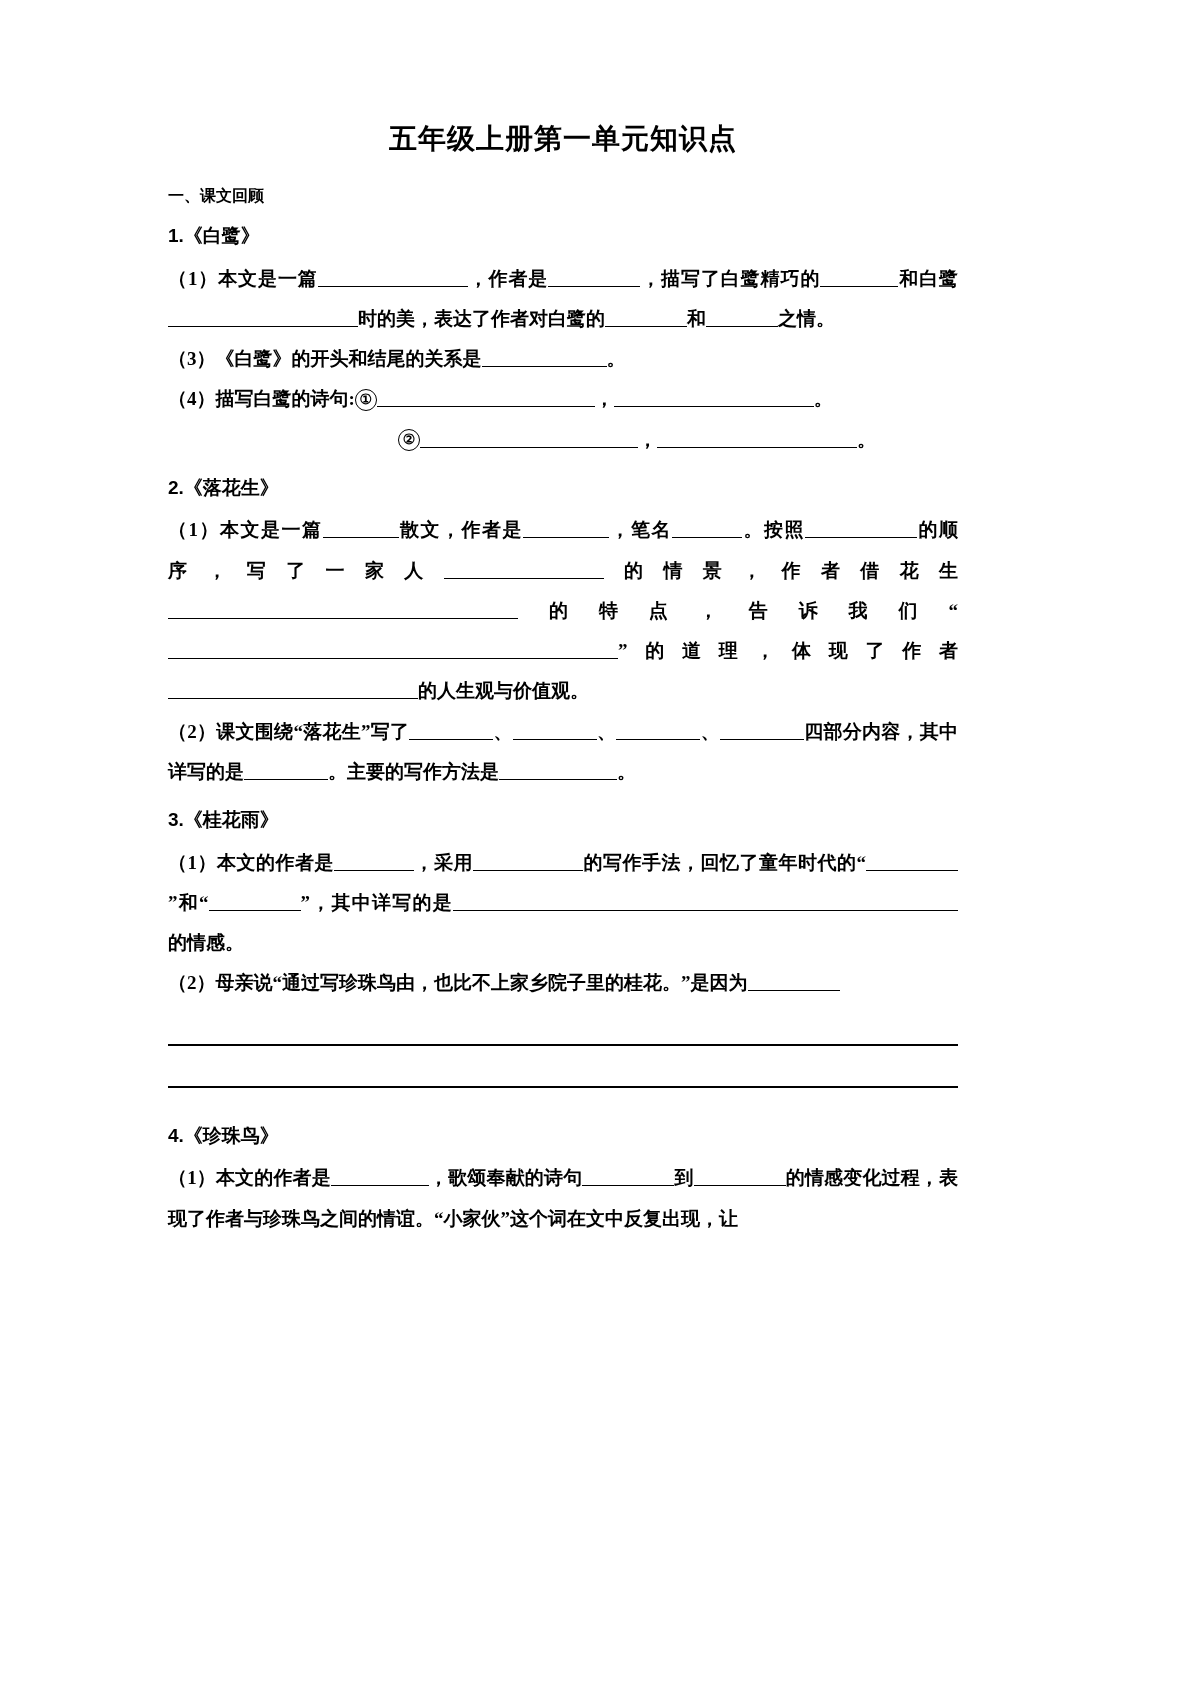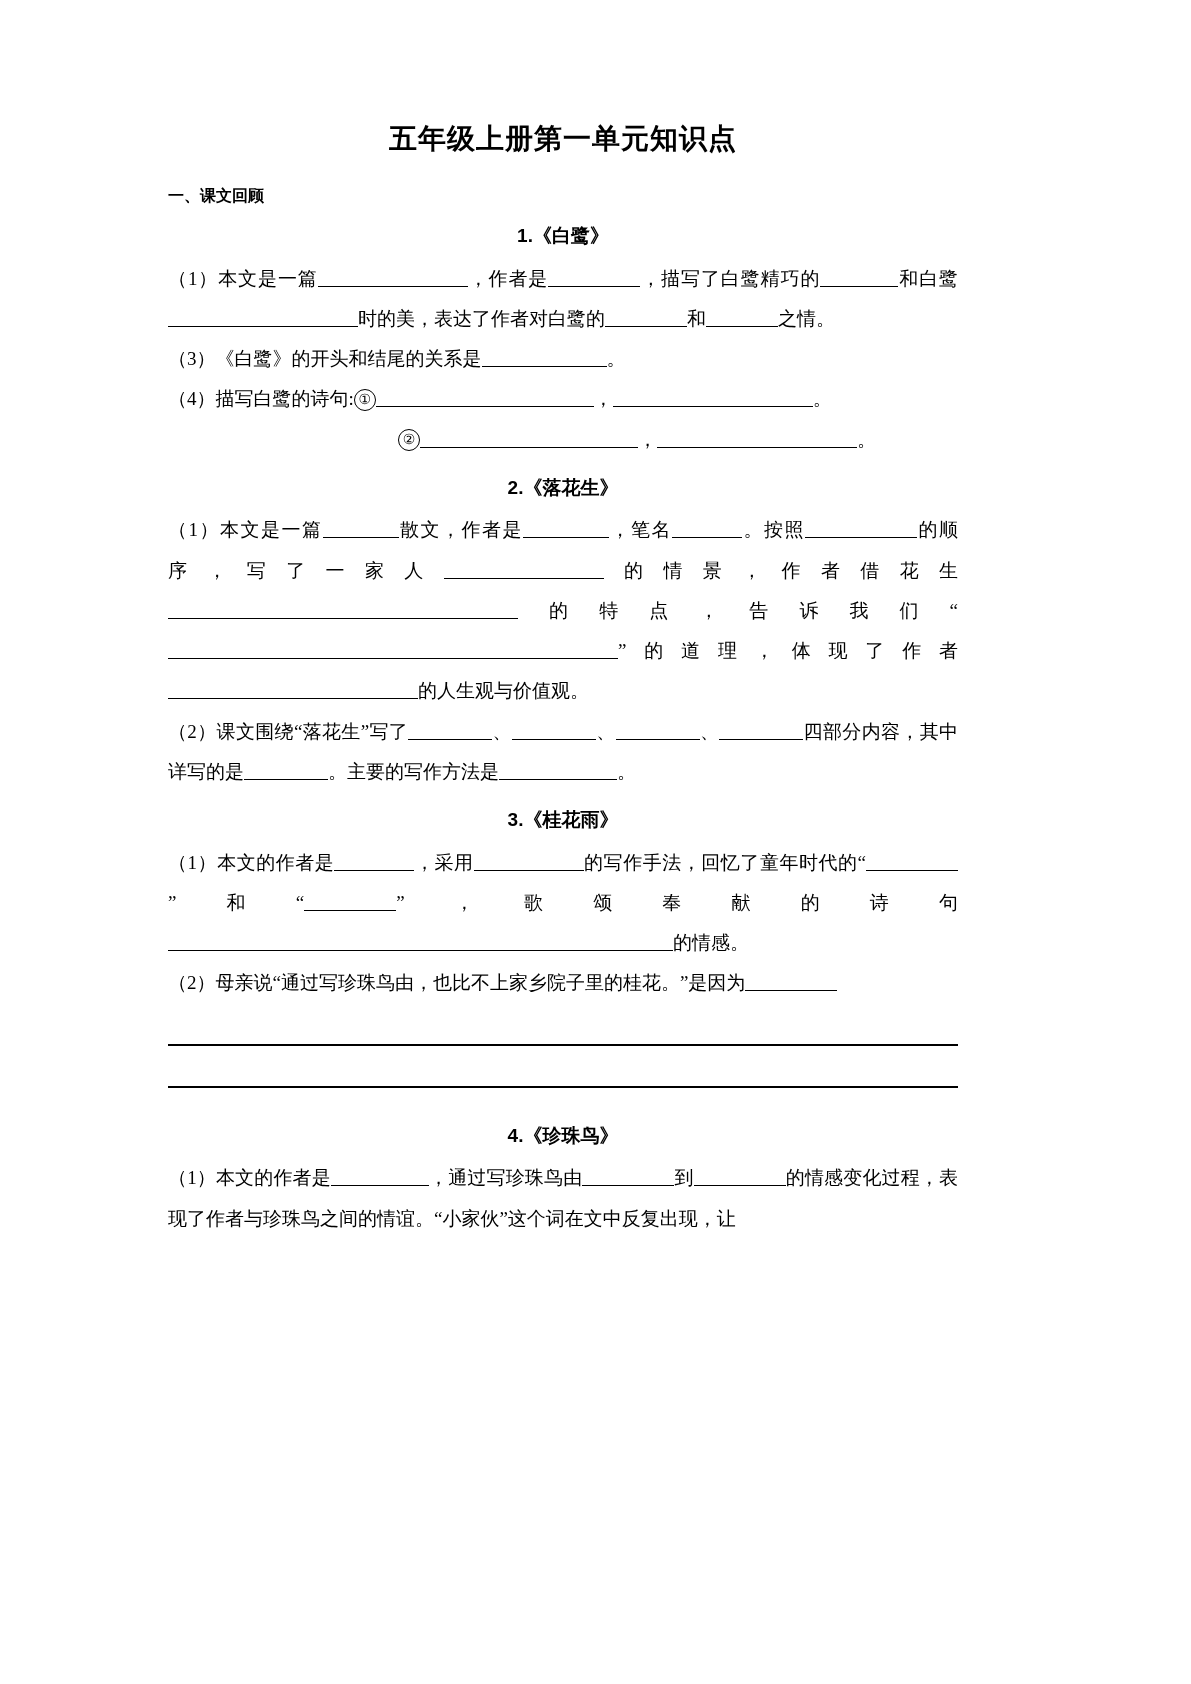--- a/index.html
+++ b/index.html
@@ -42,28 +42,28 @@
     font-family: "Liberation Sans", "DejaVu Sans", sans-serif;
     margin: 0 0 12px 0;
     line-height: 1.5;
   }
   .lesson-head {
     font-size: 19px;
     font-weight: bold;
     font-family: "Liberation Sans", "DejaVu Sans", sans-serif;
     margin: 14px 0 8px 0;
     line-height: 1.5;
-    text-align: center;
   }
   .q {
     font-size: 19px;
     line-height: 2.12;
     margin: 0;
     text-align: justify;
     text-justify: inter-ideograph;
+    font-weight: bold;
   }
   .blank {
     display: inline-block;
     border-bottom: 1.6px solid #000;
     vertical-align: baseline;
     height: 1.1em;
     margin-bottom: -2px;
   }
   .fullrule {
     border-bottom: 2px solid #000;
@@ -119,30 +119,30 @@
     </p>
 
     <p class="q">
       <span>（2）</span><span>课文围绕“落花生”写了</span><span class="blank" style="width:84px"></span><span>、</span><span class="blank" style="width:84px"></span><span>、</span><span class="blank" style="width:84px"></span><span>、</span><span class="blank" style="width:84px"></span><span>四部分内容，其中详写的是</span><span class="blank" style="width:84px"></span><span>。主要的写作方法是</span><span class="blank" style="width:118px"></span><span>。</span>
     </p>
 
 
     <div class="lesson-head"><span>3.</span><span>《桂花雨》</span></div>
 
     <p class="q">
-      <span>（1）</span><span>本文的作者是</span><span class="blank" style="width:80px"></span><span>，采用</span><span class="blank" style="width:110px"></span><span>的写作手法，回忆了童年时代的“</span><span class="blank" style="width:92px"></span><span>”和“</span><span class="blank" style="width:92px"></span><span>”，歌颂奉献的诗句</span><span class="blank" style="width:505px"></span><span>的情感。</span>
+      <span>（1）</span><span>本文的作者是</span><span class="blank" style="width:80px"></span><span>，采用</span><span class="blank" style="width:110px"></span><span>的写作手法，回忆了童年时代的“</span><span class="blank" style="width:92px"></span><span>”和“</span><span class="blank" style="width:92px"></span><span>”，其中详写的是</span><span class="blank" style="width:505px"></span><span>的情感。</span>
     </p>
 
     <p class="q">
       <span>（2）</span><span>母亲说“通过写珍珠鸟由，也比不上家乡院子里的桂花。”是因为</span><span class="blank" style="width:92px"></span>
     </p>
 
     <div class="fullrule"></div>
     <div class="fullrule"></div>
 
     <div class="lesson-head" style="margin-top:34px"><span>4.</span><span>《珍珠鸟》</span></div>
 
     <p class="q">
-      <span>（1）</span><span>本文的作者是</span><span class="blank" style="width:98px"></span><span>，通过写珍珠鸟由</span><span class="blank" style="width:92px"></span><span>到</span><span class="blank" style="width:92px"></span><span>的情感变化过程，表现了作者与珍珠鸟之间的情谊。“小家伙”这个词在文中反复出现，让</span>
+      <span>（1）</span><span>本文的作者是</span><span class="blank" style="width:98px"></span><span>，歌颂奉献的诗句</span><span class="blank" style="width:92px"></span><span>到</span><span class="blank" style="width:92px"></span><span>的情感变化过程，表现了作者与珍珠鸟之间的情谊。“小家伙”这个词在文中反复出现，让</span>
     </p>
 
   </div>
 </div>
 
 </body></html>

